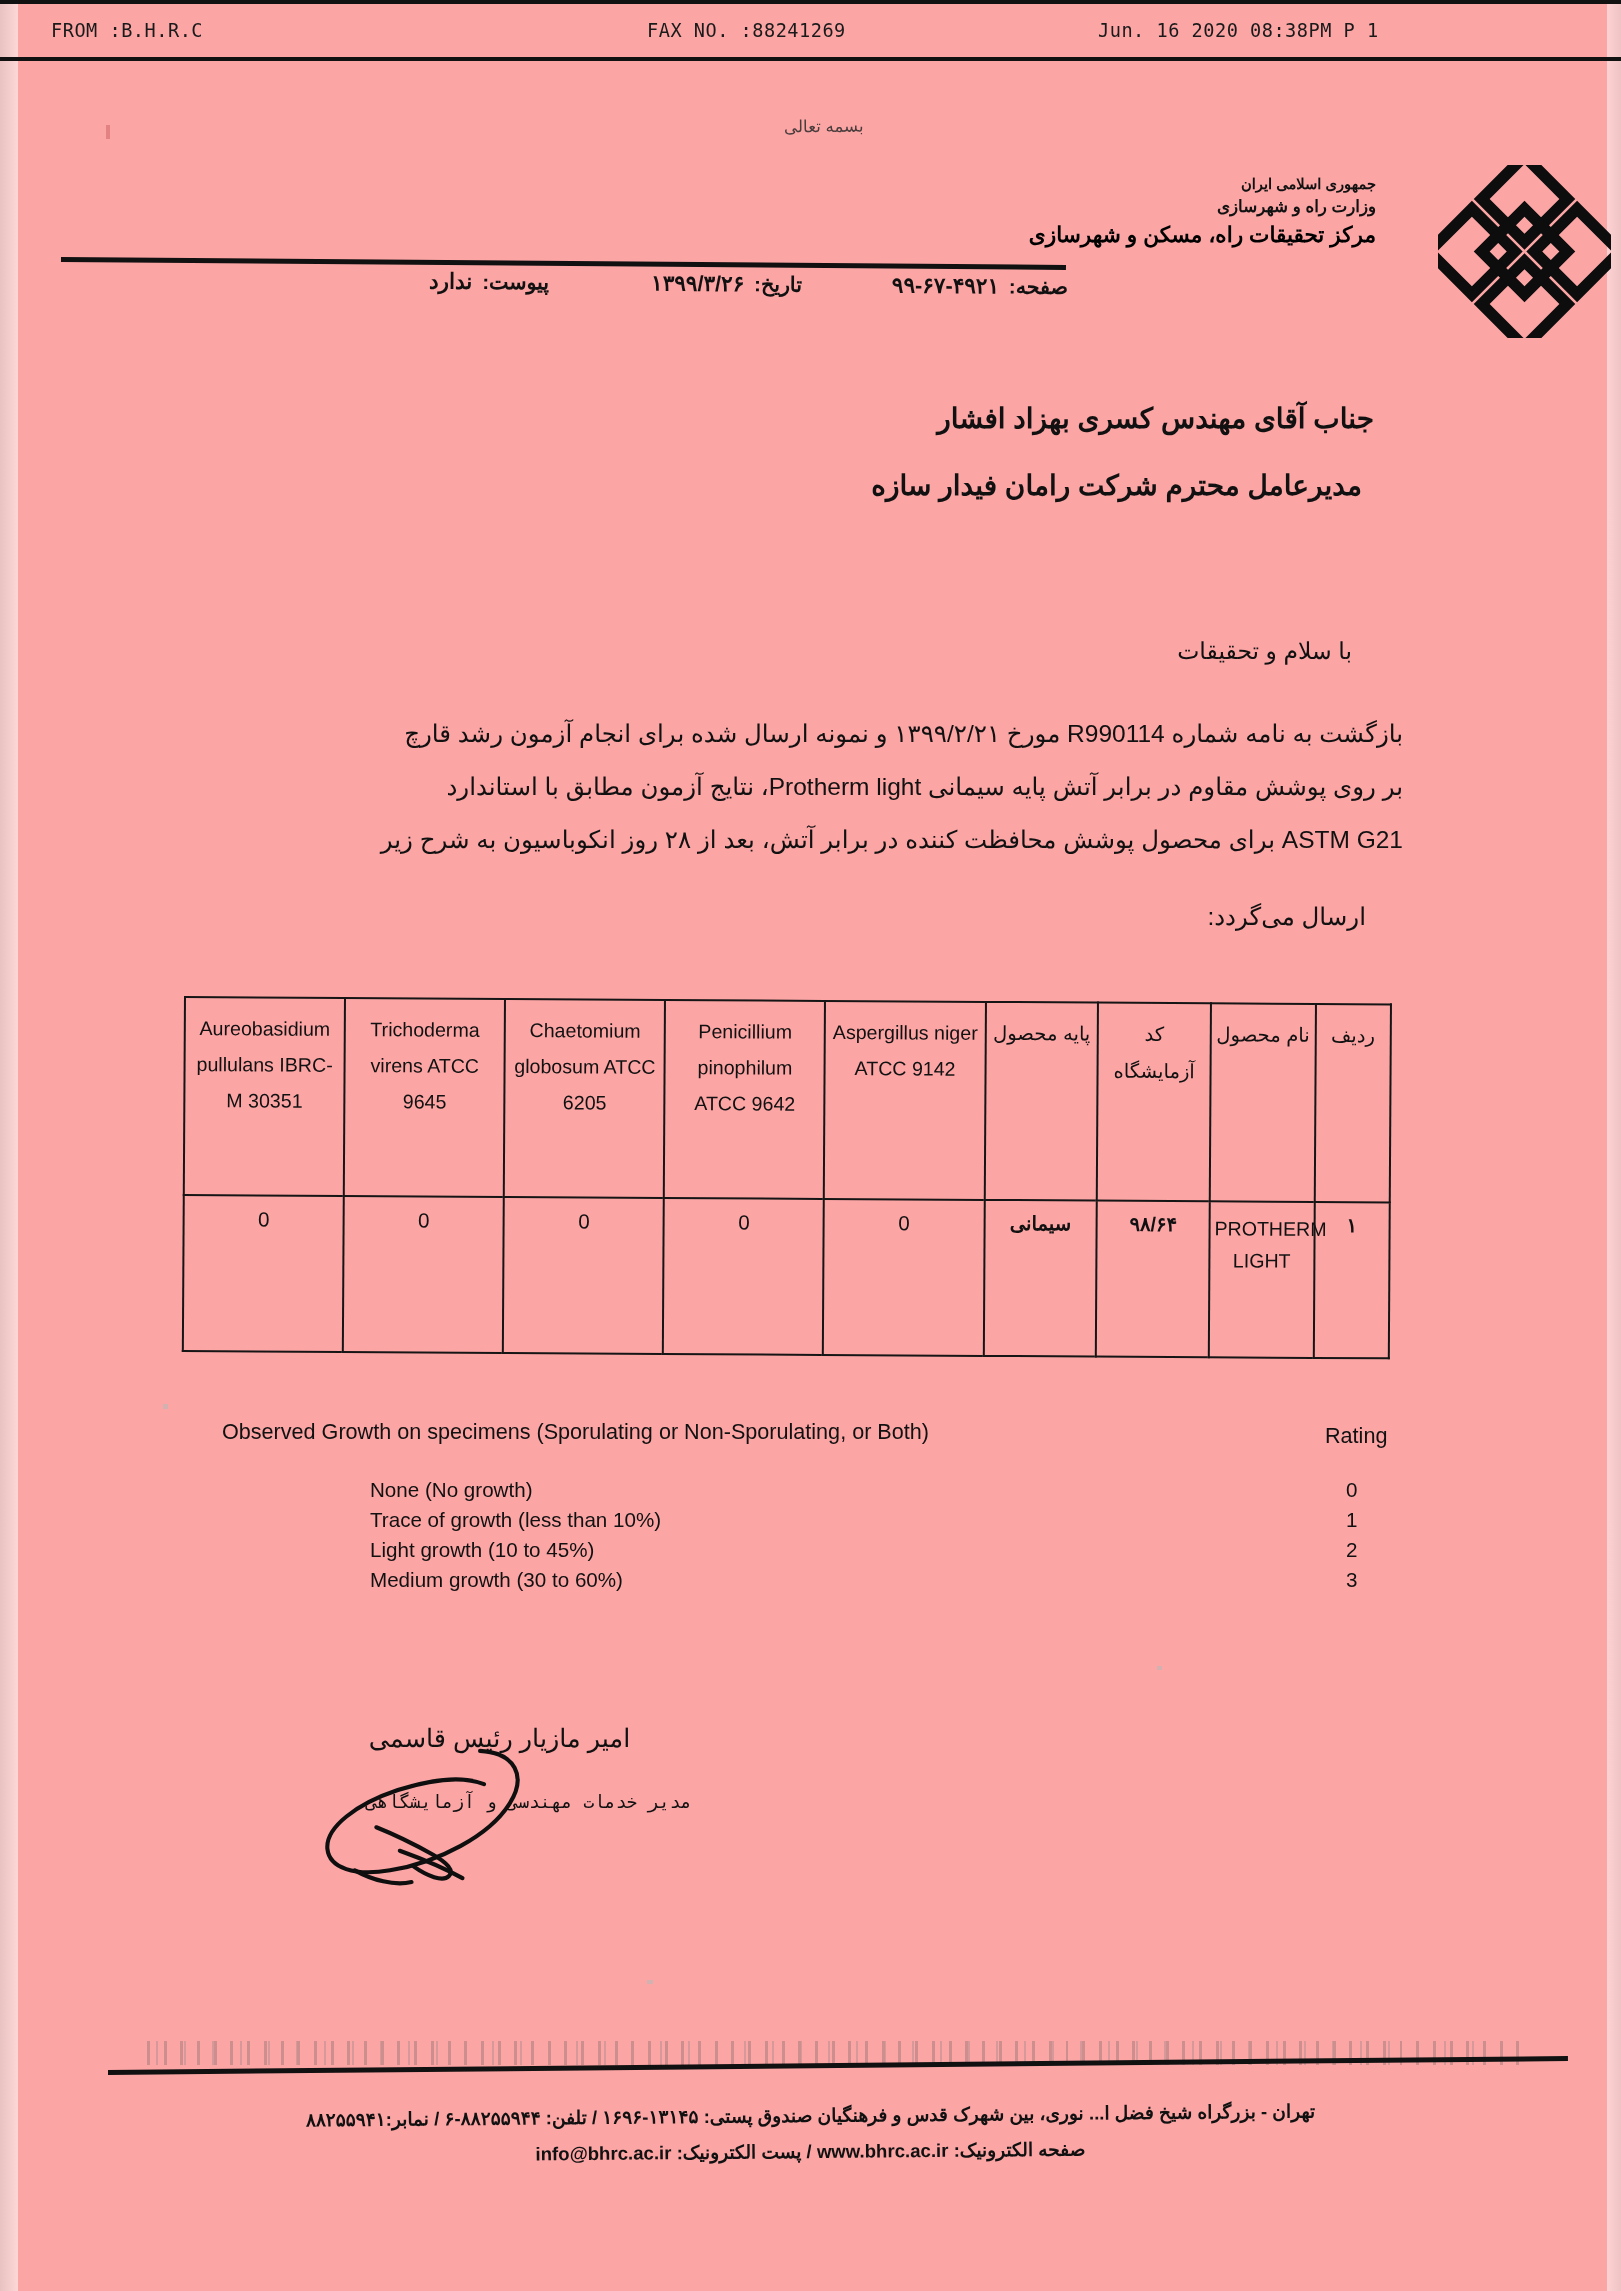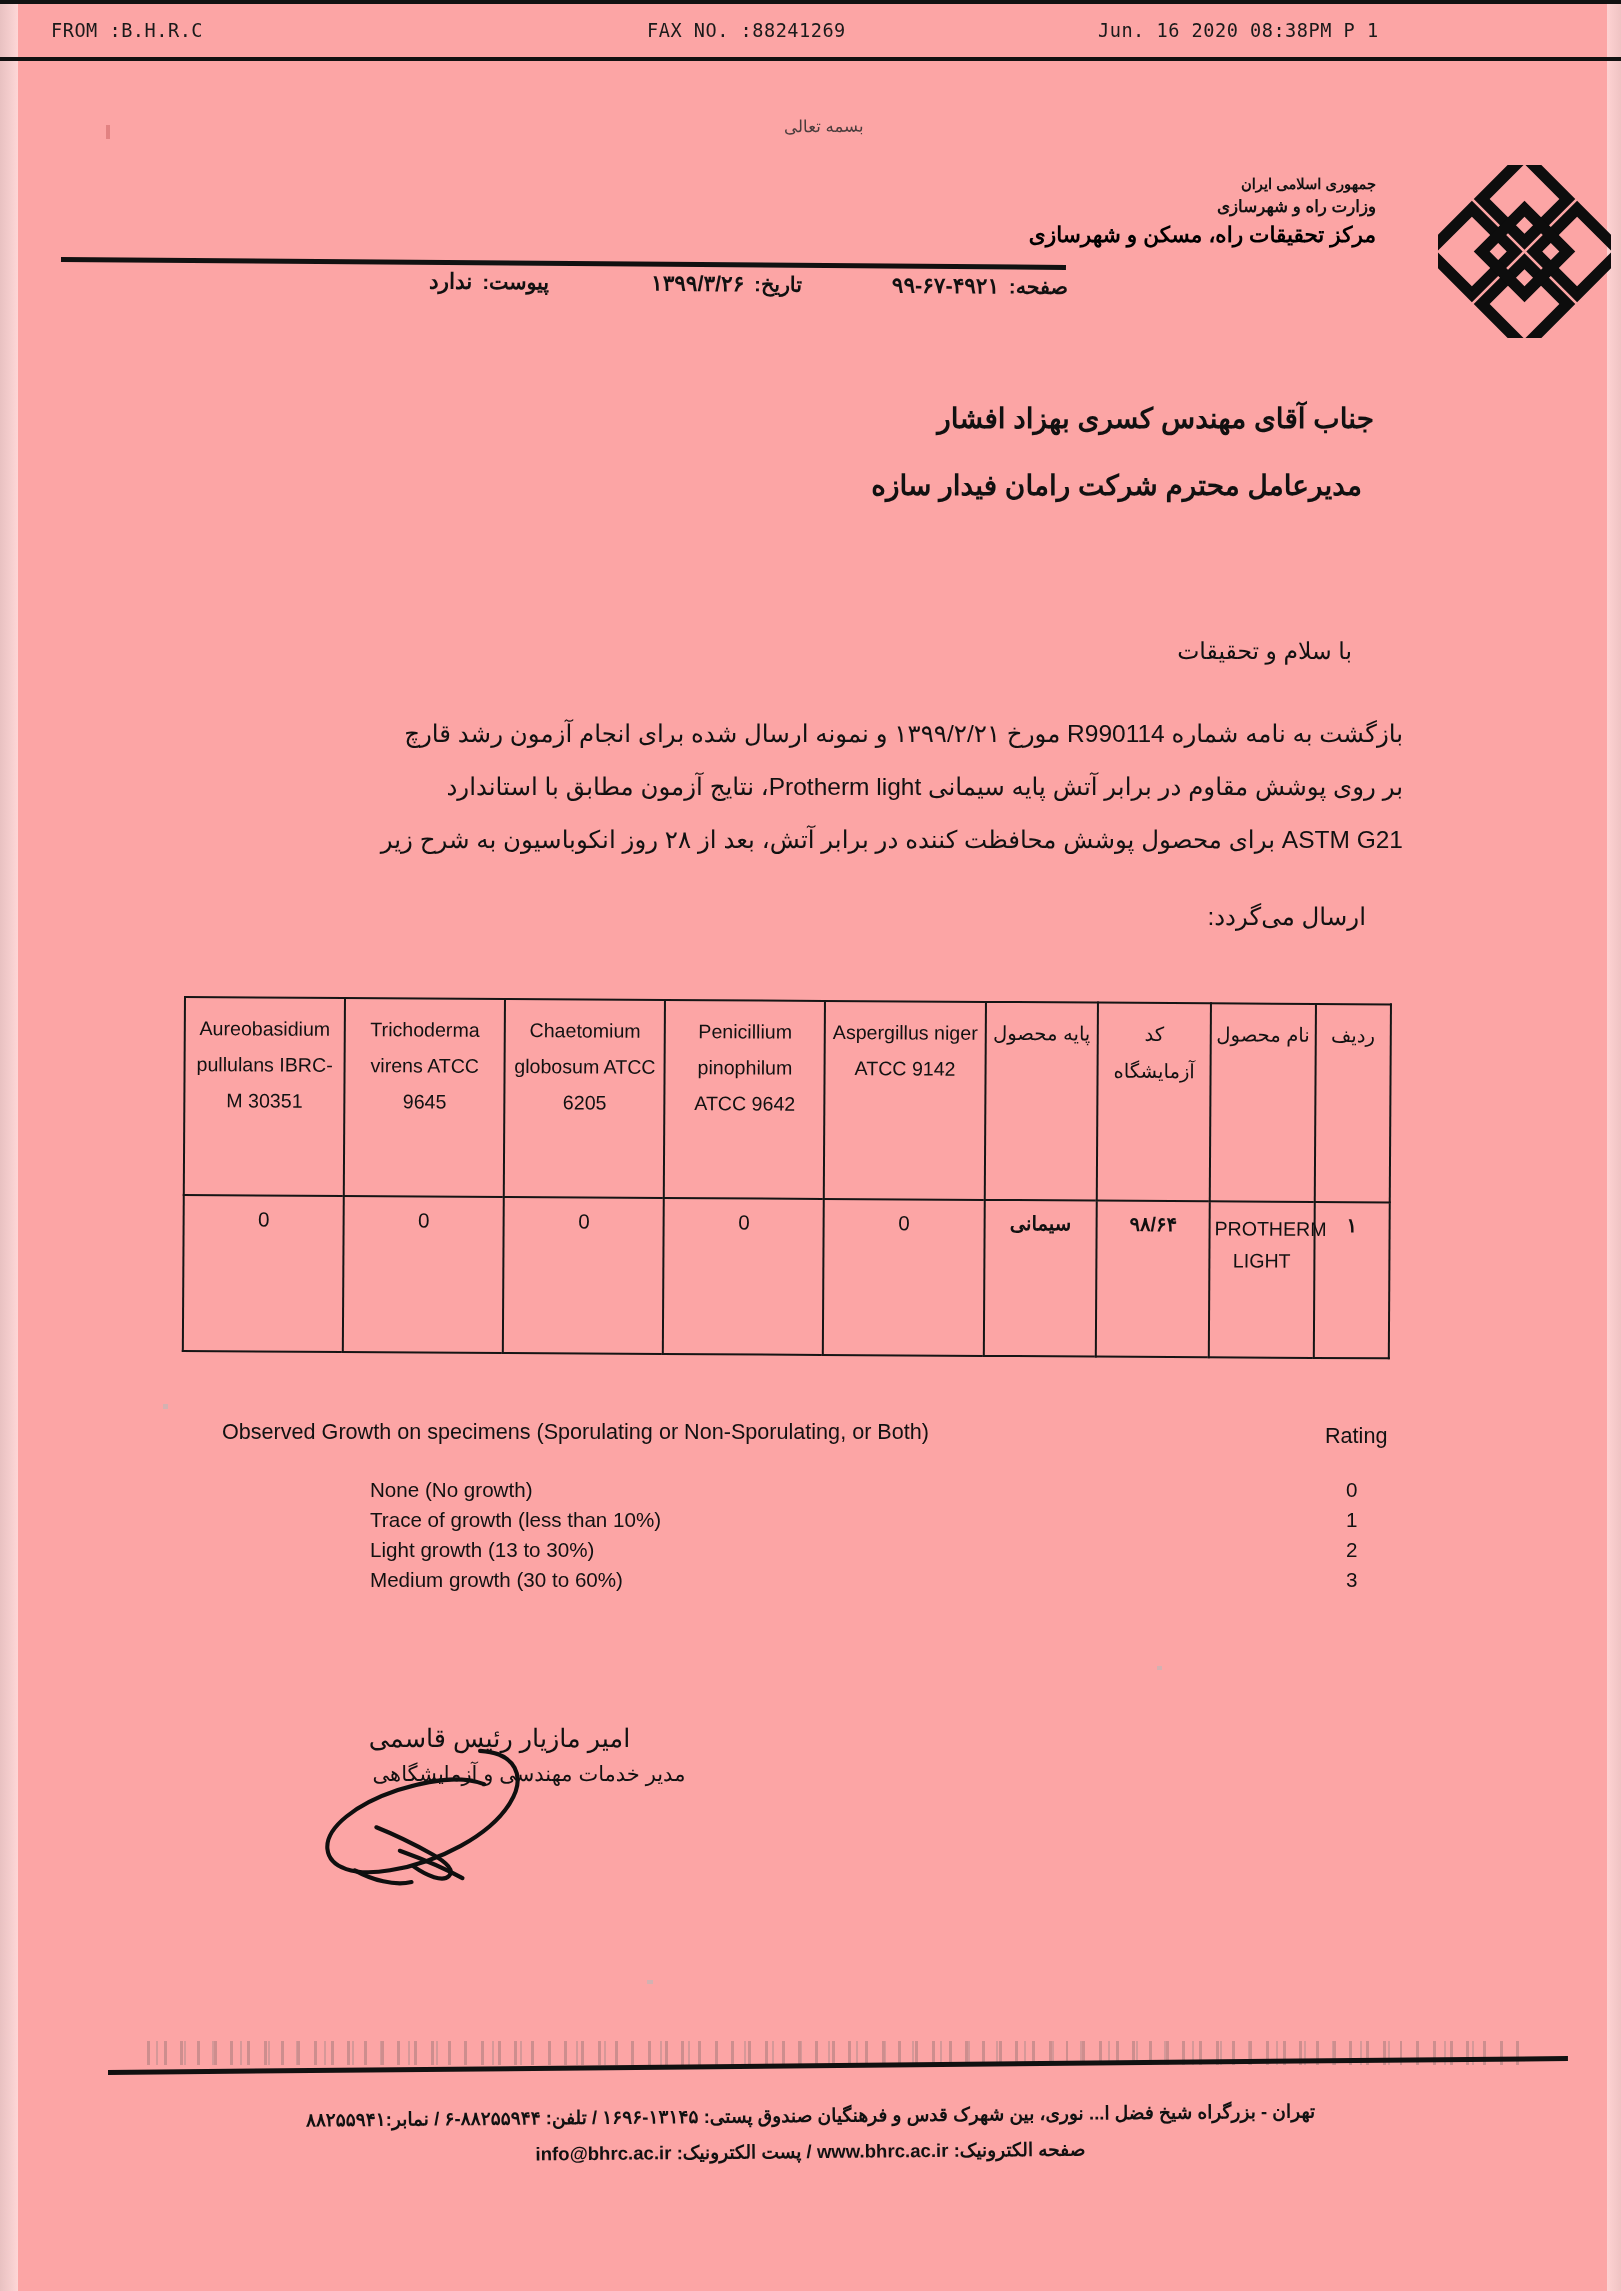--- a/index.html
+++ b/index.html
@@ -238,21 +238,21 @@
   
   .sig-block {
     position: absolute;
     left: 235px; top: 1723px;
     width: 529px;
     direction: rtl;
     text-align: center;
     color: #111;
   }
   .sig-l1 { font-size: 25.5px; letter-spacing: 1px; }
-  .sig-l2 { font-size: 21px; letter-spacing: 1px; margin-top: 9px; margin-right: -59px; }
+  .sig-l2 { font-size: 18px; letter-spacing: 1px; margin-top: 38px; margin-right: -59px; font-family: Liberation Mono, monospace; }
   .sig-ink {
     position: absolute;
     left: 253px; top: 1733px;
     width: 323px; height: 167px;
     pointer-events: none;
   }
 
   
   .foot-rule {
     position: absolute;
@@ -388,21 +388,21 @@
   <div class="legend-list">
     <div class="legend-row">
       <span class="lbl">None  (No growth)</span>
       <span class="val">0</span>
     </div>
     <div class="legend-row">
       <span class="lbl">Trace of growth (less than 10%)</span>
       <span class="val">1</span>
     </div>
     <div class="legend-row">
-      <span class="lbl">Light growth (13 to 30%)</span>
+      <span class="lbl">Light growth (10 to 45%)</span>
       <span class="val">2</span>
     </div>
     <div class="legend-row">
       <span class="lbl">Medium growth (30 to 60%)</span>
       <span class="val">3</span>
     </div>
   </div>
 
   <div class="sig-block">
     <div class="sig-l1">امیر مازیار رئیس قاسمی</div>

